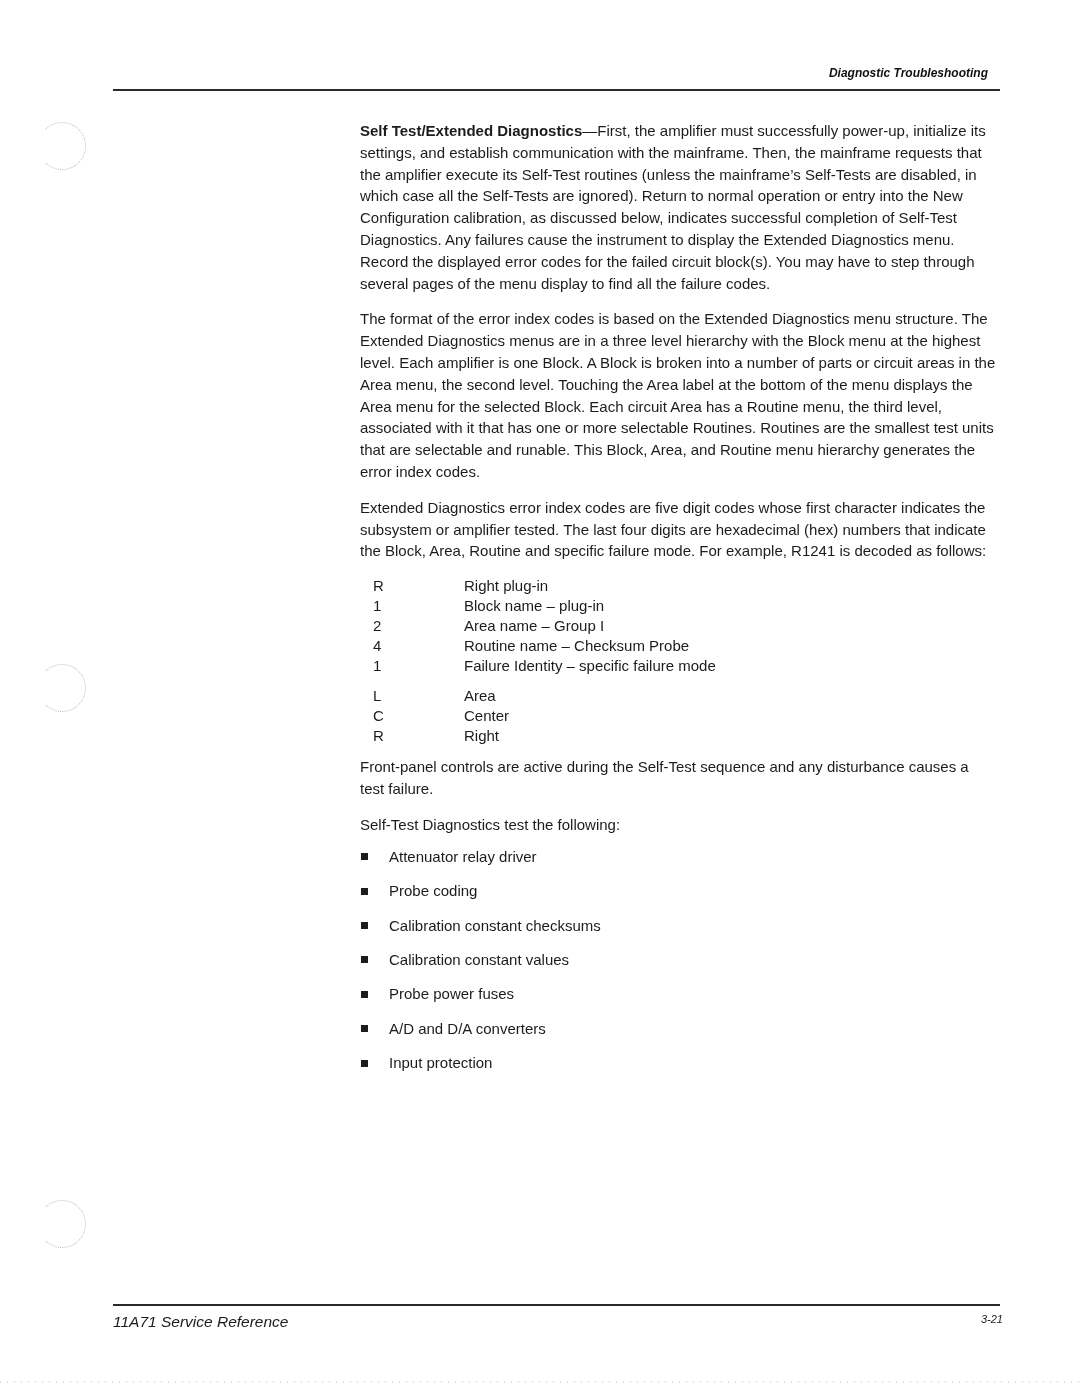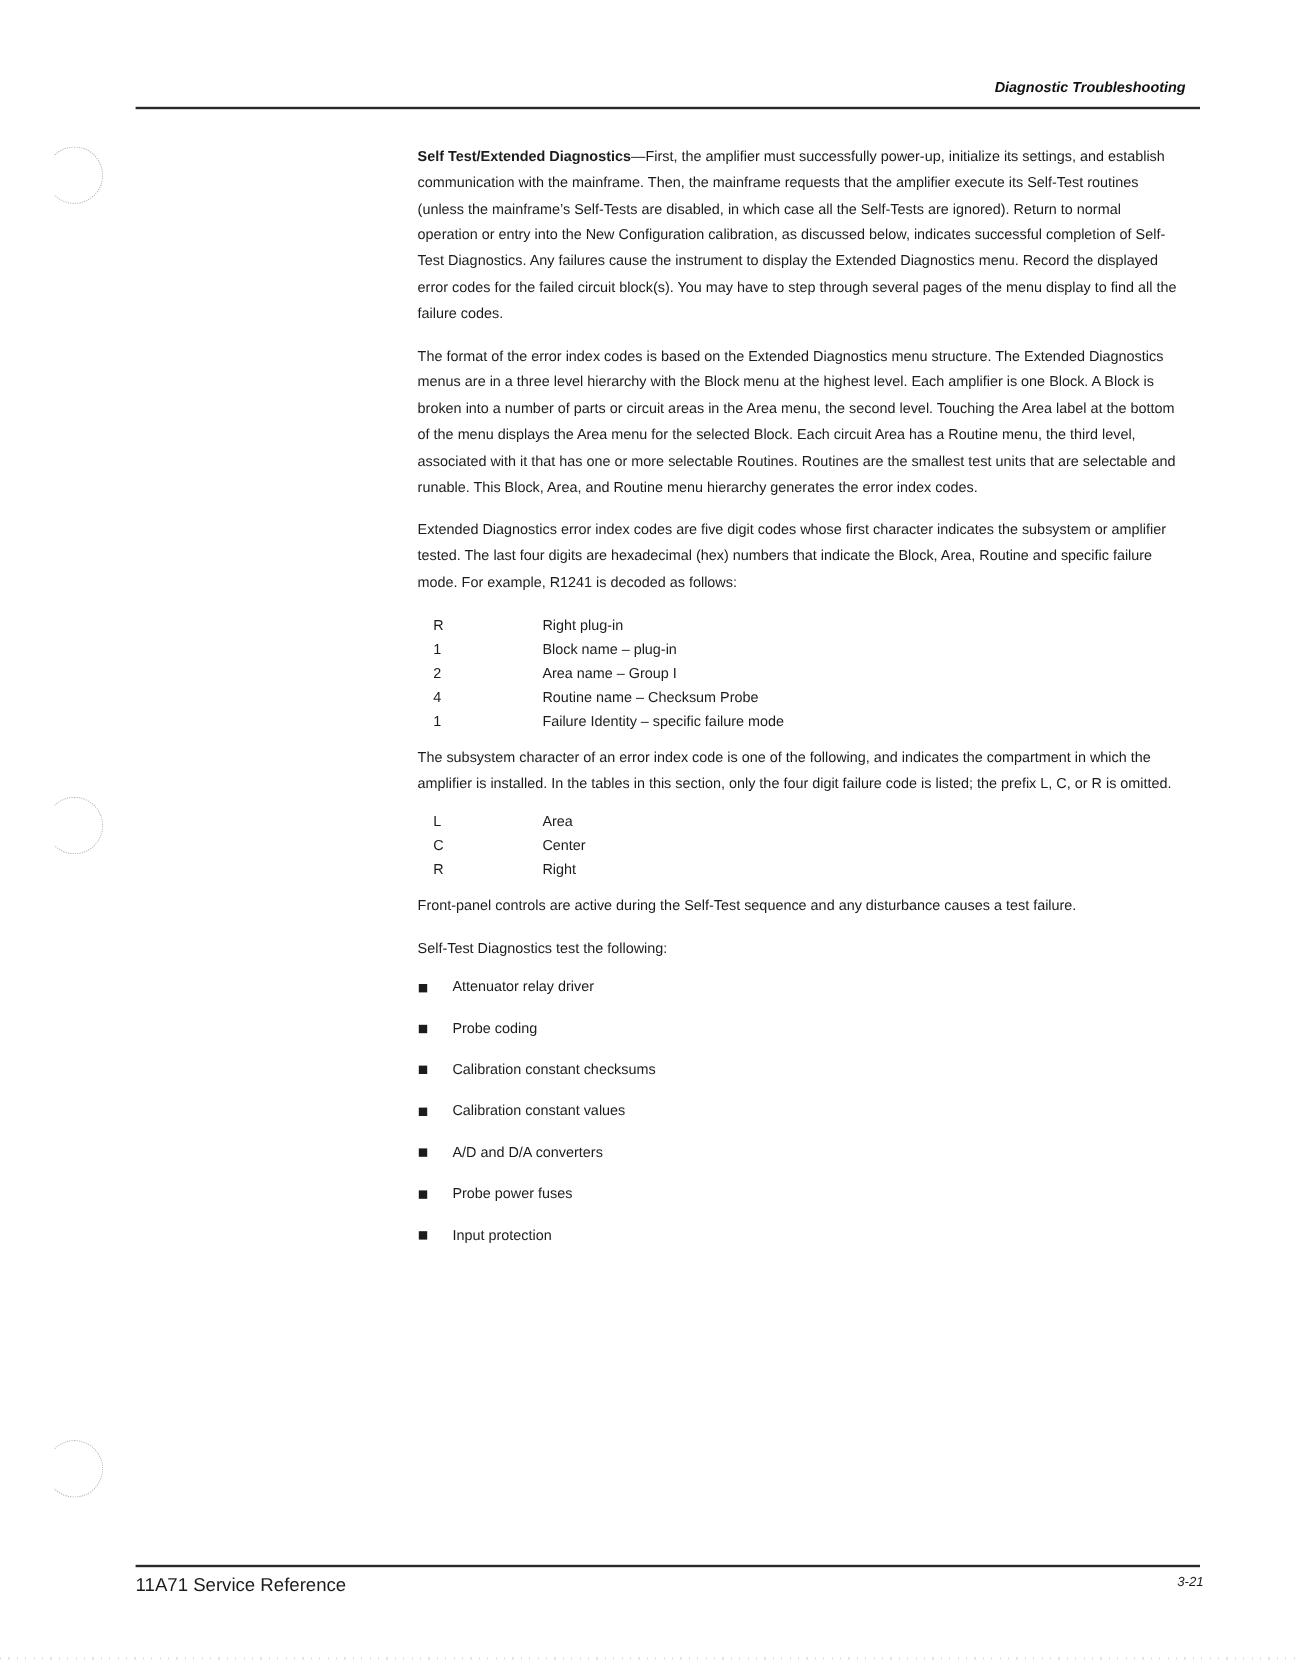--- a/index.html
+++ b/index.html
@@ -37,24 +37,24 @@
     position: absolute;
     left: 113px;
     width: 887px;
     height: 2px;
     background: #2a2a2a;
   }
   .rule.top { top: 89px; }
   .rule.bottom { top: 1304px; }
   .content {
     position: absolute;
-    left: 348px;
+    left: 360px;
     top: 120px;
     width: 636px;
-    font-size: 12px;
+    font-size: 15px;
     line-height: 21.8px;
     color: #1c1c1c;
   }
   .content p {
     margin: 0 0 14px 0;
   }
   .content .lead {
     font-weight: bold;
   }
   .code-table {
@@ -87,20 +87,21 @@
     background: #1c1c1c;
     margin-left: 1px;
     margin-right: 21px;
     flex: none;
   }
   .footer-left {
     position: absolute;
     top: 1313px;
     left: 113px;
     font-size: 15.5px;
+    font-style: italic;
     color: #1c1c1c;
   }
   .footer-right {
     position: absolute;
     top: 1313px;
     right: 77px;
     font-size: 11px;
     font-style: italic;
     color: #1c1c1c;
   }
@@ -147,21 +148,20 @@
     <li>
         <span class="key">4</span>
         <span>Routine name – Checksum Probe</span>
       </li>
     <li>
         <span class="key">1</span>
         <span>Failure Identity – specific failure mode</span>
       </li>
   </ul>
 
-  <p style="margin-bottom:10px;">The subsystem character of an error index code is one of the following, and indicates the compartment in which the amplifier is installed. In the tables in this section, only the four digit failure code is listed; the prefix L, C, or R is omitted.</p>
 
   <ul class="code-table">
     <li>
         <span class="key">L</span>
         <span>Area</span>
       </li>
     <li>
         <span class="key">C</span>
         <span>Center</span>
       </li>
@@ -187,25 +187,25 @@
     <li>
         <span class="sq"></span>
         <span>Calibration constant checksums</span>
       </li>
     <li>
         <span class="sq"></span>
         <span>Calibration constant values</span>
       </li>
     <li>
         <span class="sq"></span>
+        <span>Probe power fuses</span>
+      </li>
+    <li>
+        <span class="sq"></span>
         <span>A/D and D/A converters</span>
-      </li>
-    <li>
-        <span class="sq"></span>
-        <span>Probe power fuses</span>
       </li>
     <li>
         <span class="sq"></span>
         <span>Input protection</span>
       </li>
   </ul>
 </div>
 
 <div class="rule bottom"></div>
 <div class="footer-left">11A71 Service Reference</div>

